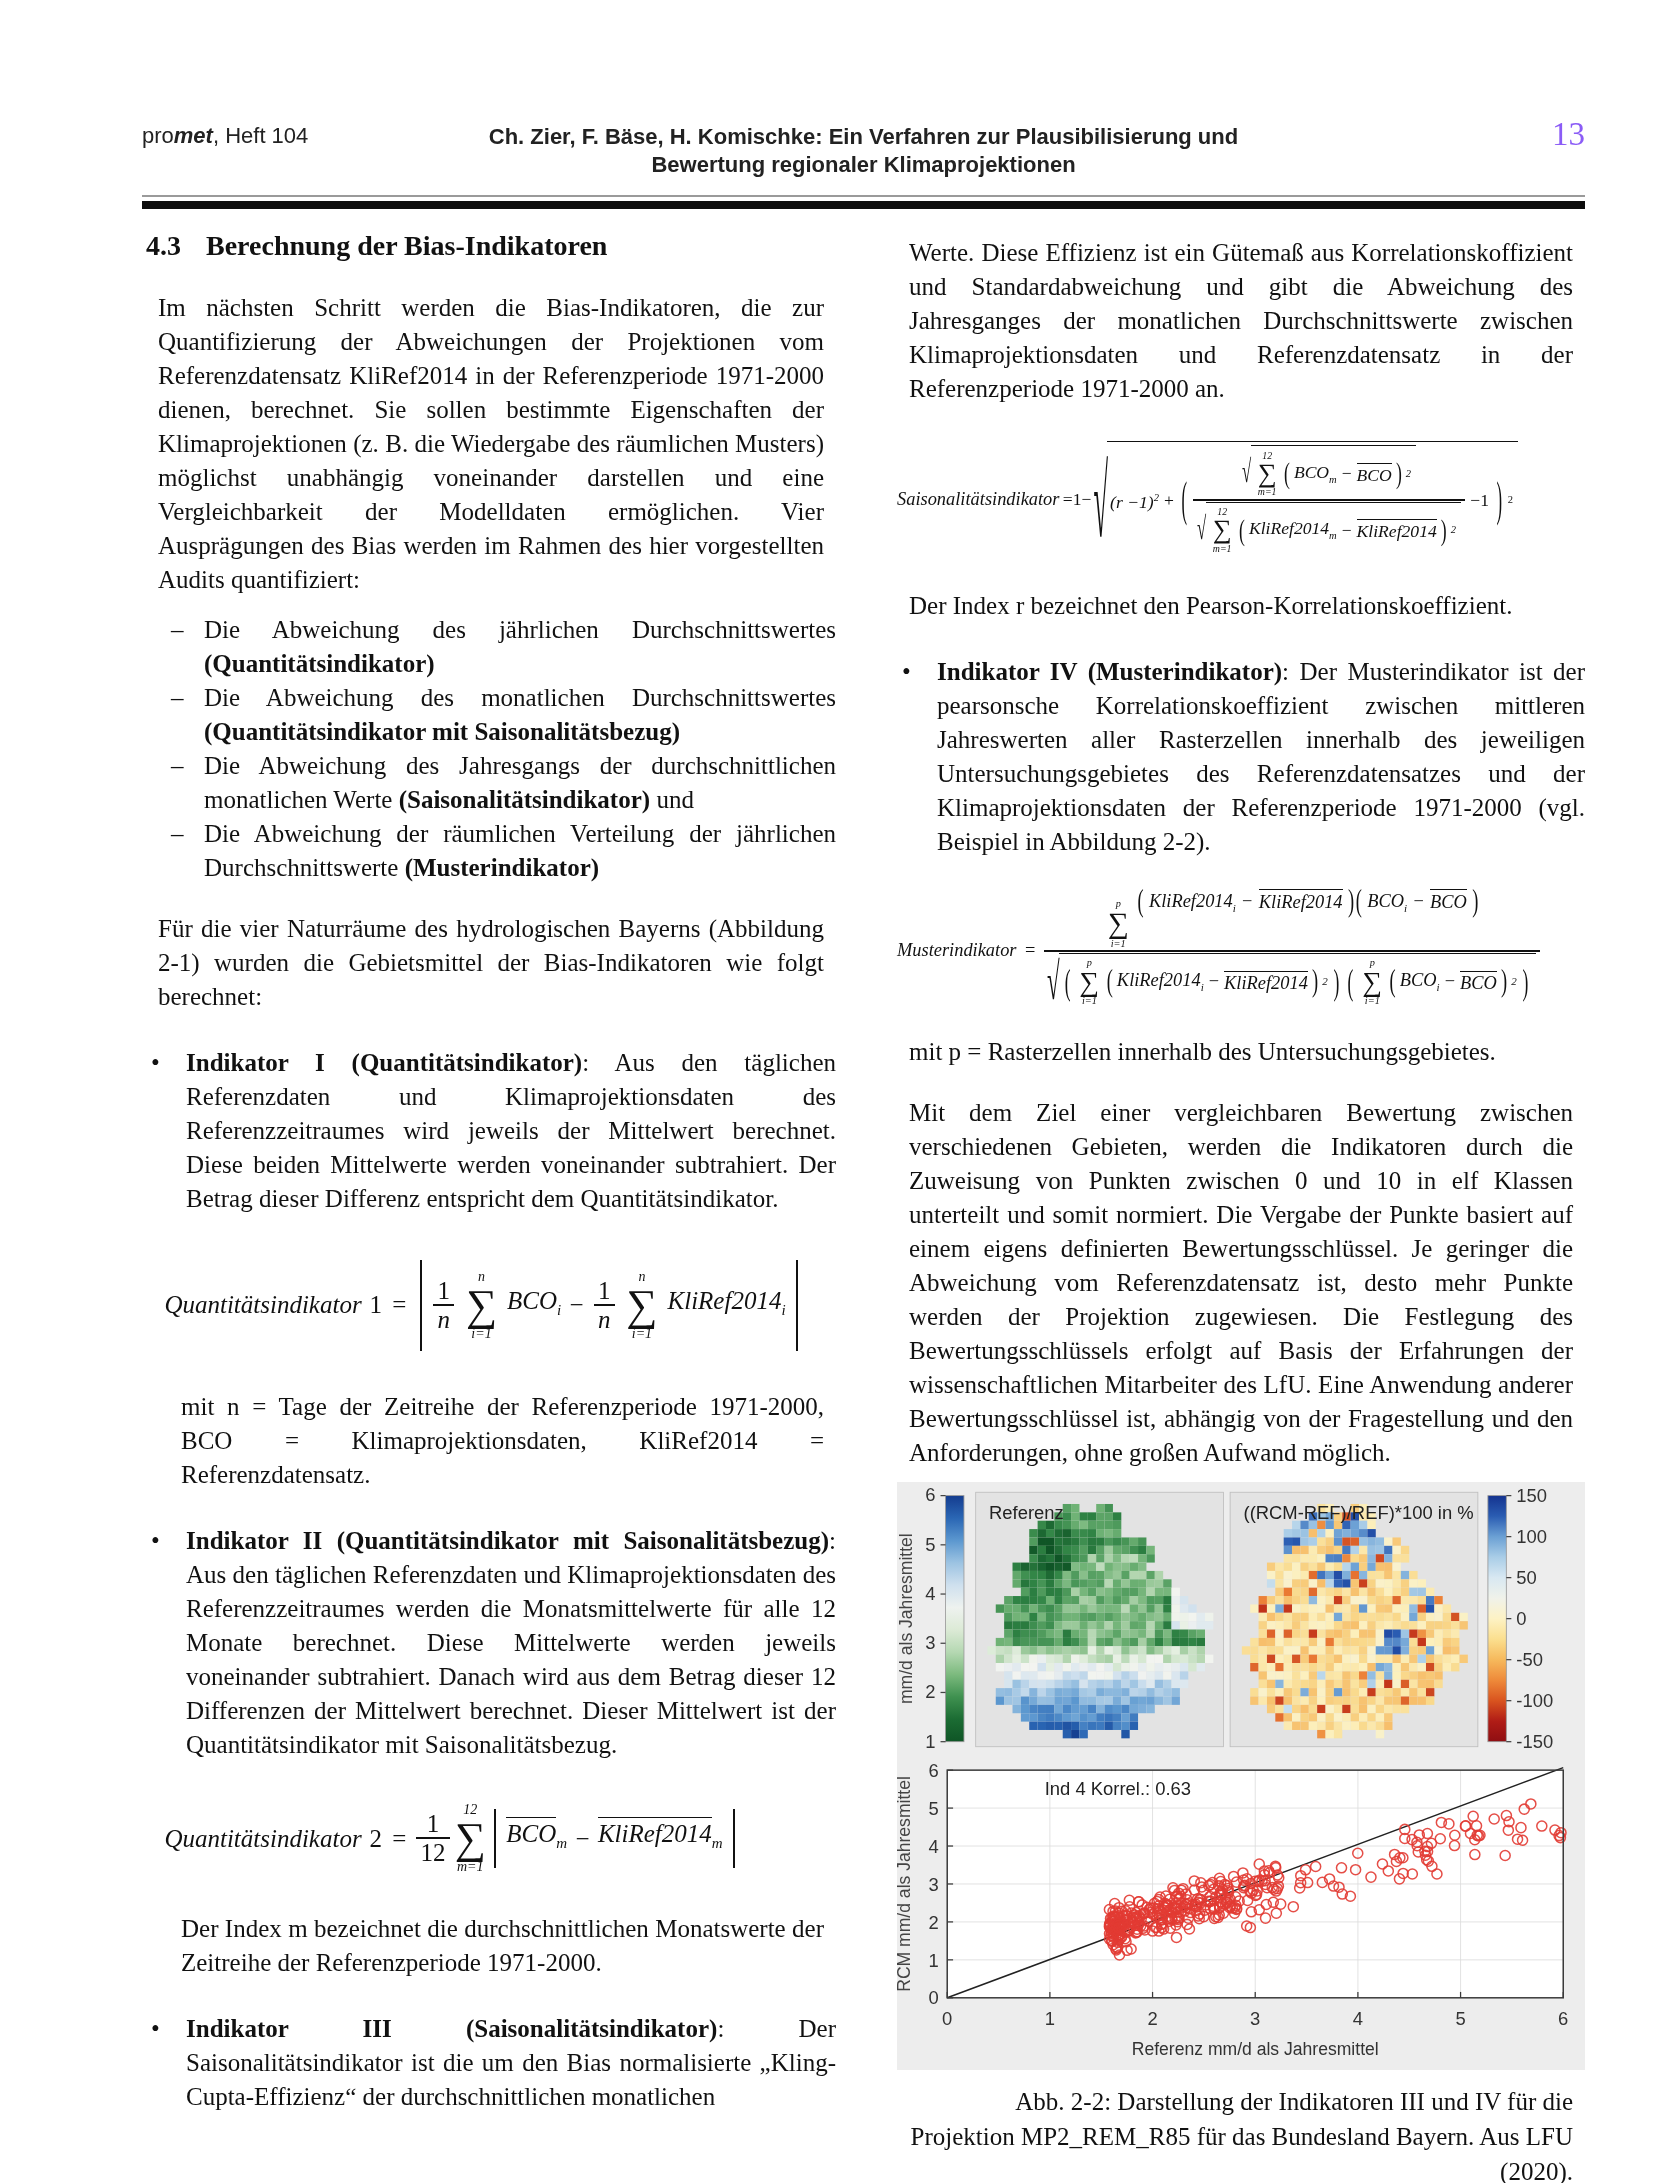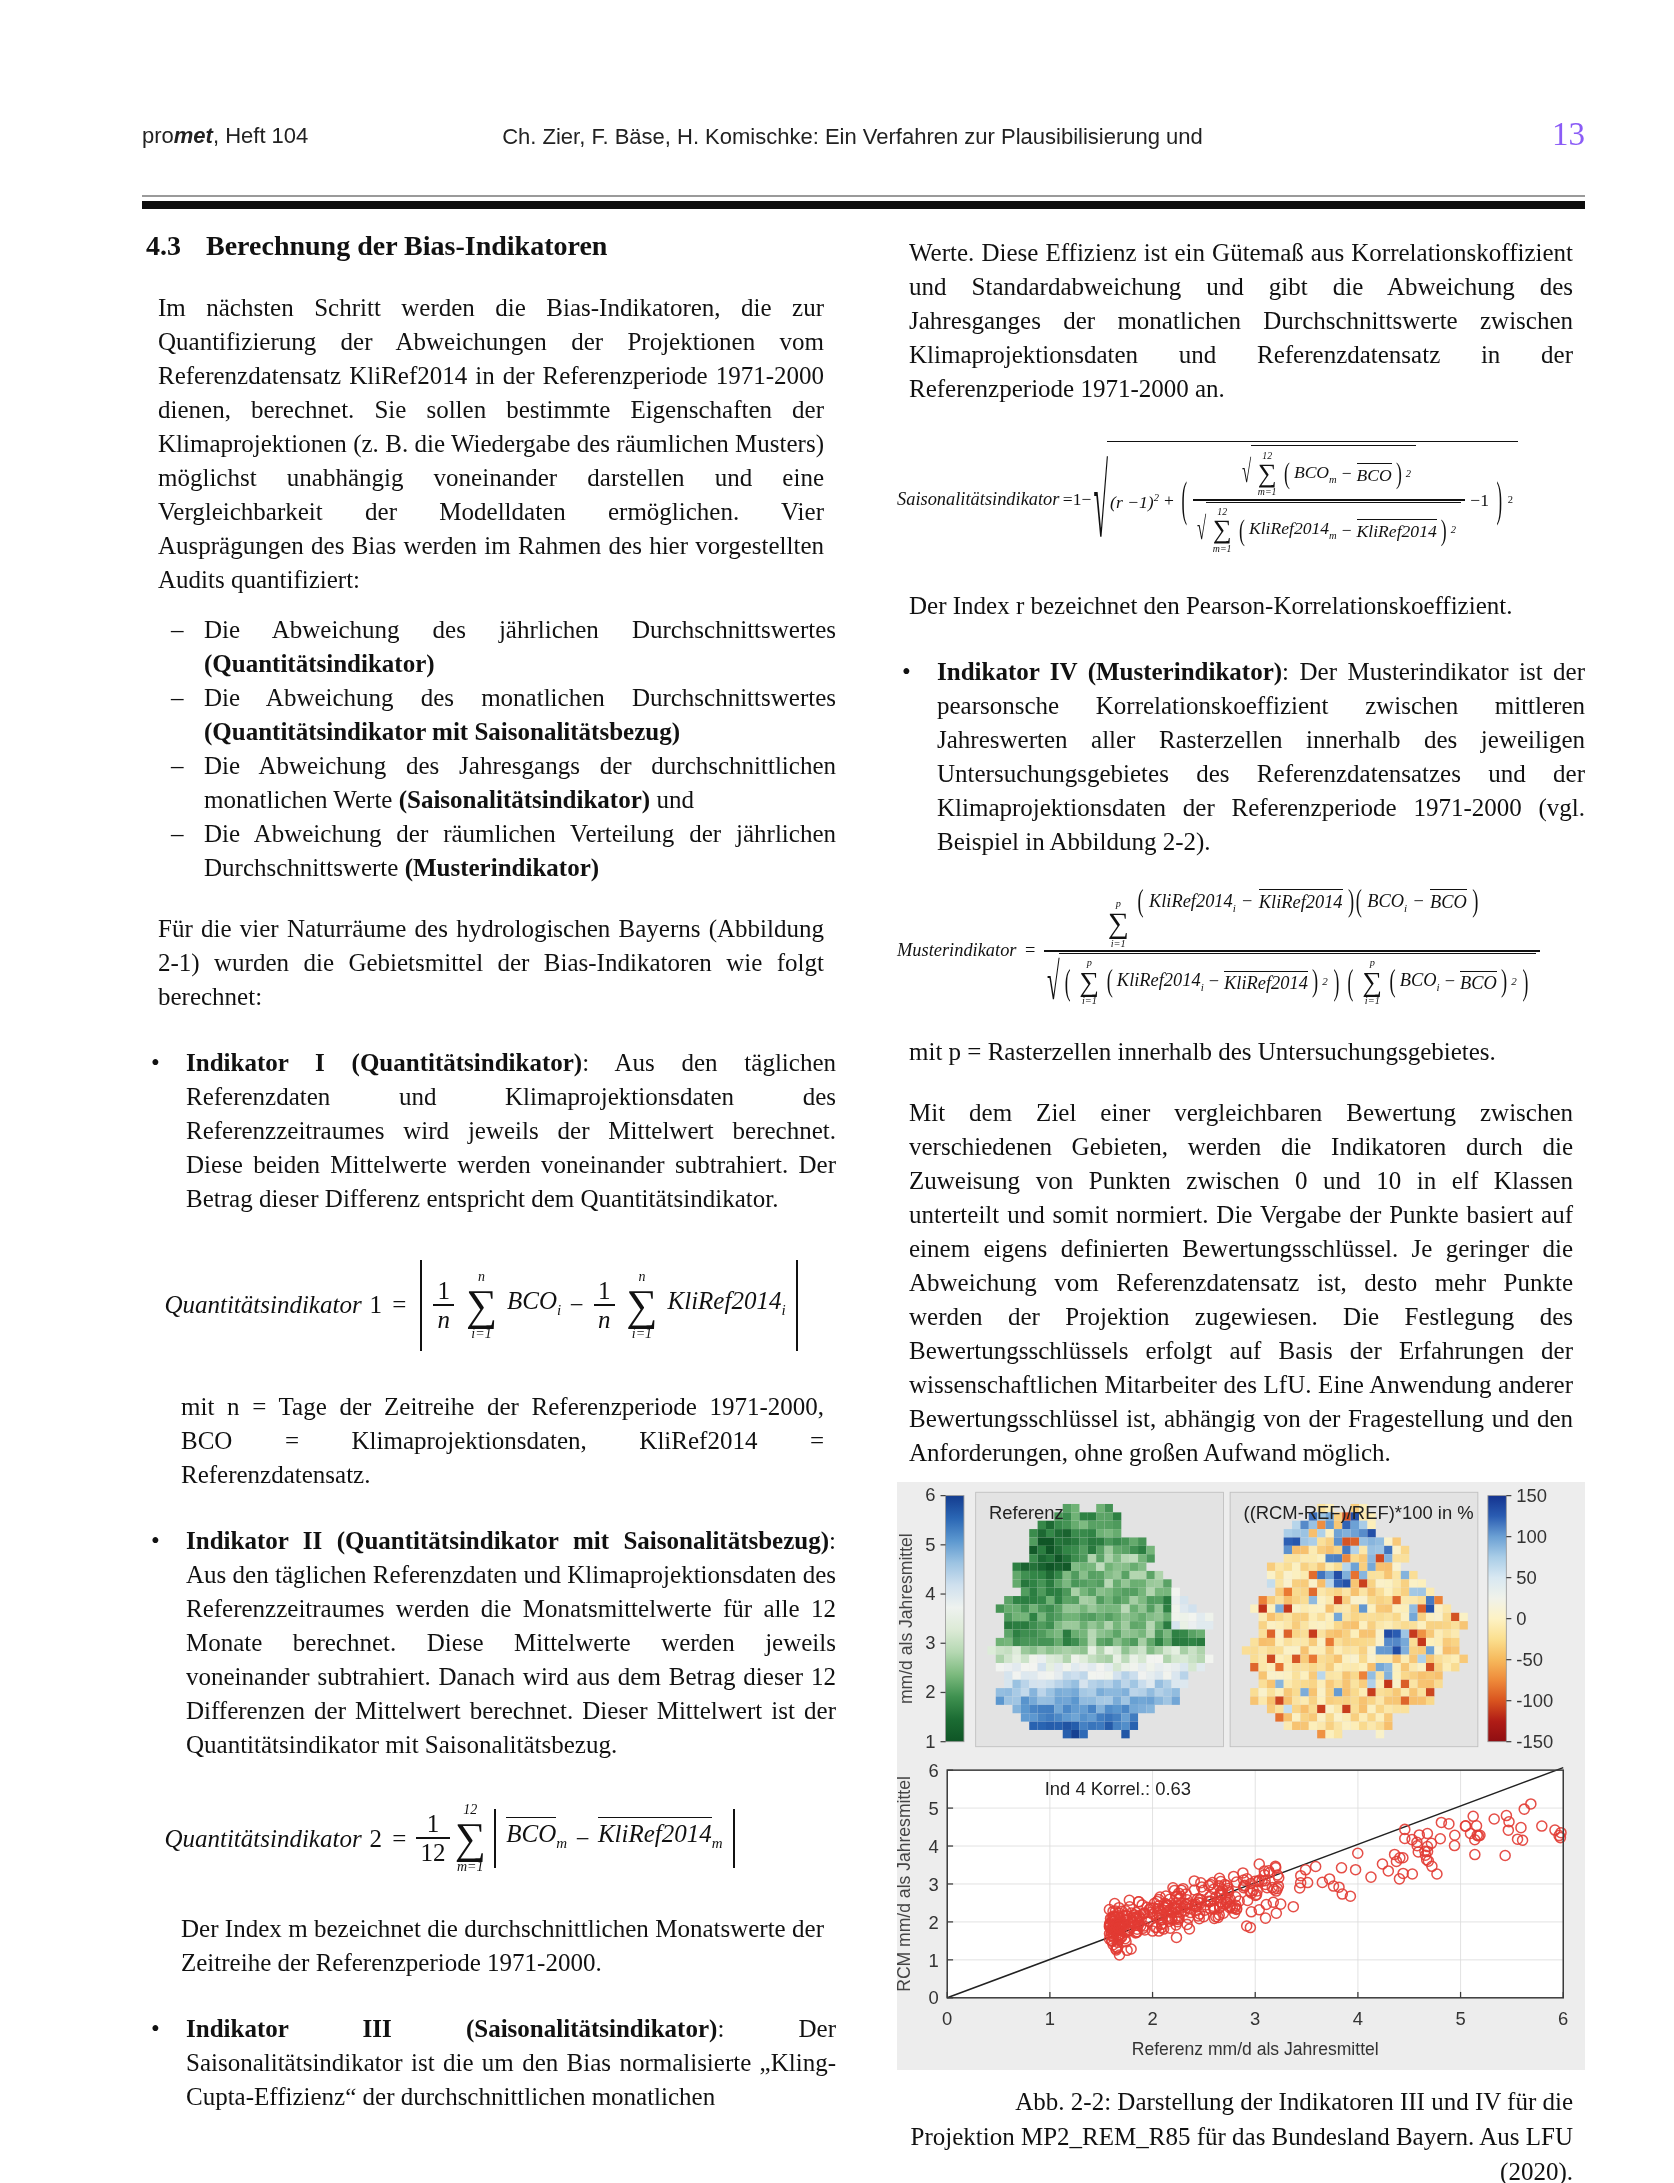--- a/index.html
+++ b/index.html
@@ -3,21 +3,21 @@
 <meta charset="utf-8">
 <style>
   html,body{margin:0;padding:0;background:#fff;}
   .page{position:relative;width:1674px;height:2183px;background:#ffffff;overflow:hidden;
         font-family:"Liberation Serif",serif;color:#111;}
   
   .hdr{position:absolute;left:142px;top:116px;width:1443px;height:75px;
        font-family:"Liberation Sans",sans-serif;font-size:22px;color:#222;}
   .hdr-left{position:absolute;left:0;top:6.7px;}
   .hdr-left b i{font-weight:bold;}
-  .hdr-center{position:absolute;left:208px;width:1005px;text-align:center;top:6.7px;line-height:28.5px;}
+  .hdr-center{position:absolute;left:219px;width:1005px;text-align:center;top:6.7px;line-height:28.5px;font-weight:bold;}
   .hdr-right{position:absolute;right:0;top:0px;font-family:"Liberation Serif",serif;font-size:33px;color:#8b5cf6;}
   .rule-thin{position:absolute;left:142px;top:195px;width:1443px;height:1.7px;background:#9a9a9a;}
   .rule-thick{position:absolute;left:142px;top:201px;width:1443px;height:7.5px;background:#0d0d0d;}
   
   .col{position:absolute;top:224px;font-size:25px;line-height:34px;text-align:justify;}
   .col-left{left:146px;width:690px;}
   .col-right{left:897px;width:688px;}
   .col p{margin:12px;}
   h2.sec{font-size:28px;line-height:33px;margin:5px 0 28.5px 0;font-weight:bold;text-align:left;}
   h2.sec .hnum{margin-right:25px;}
@@ -69,20 +69,21 @@
 </style>
 </head>
 <body>
 
 <div class="page">
 
   <div class="hdr">
     <div class="hdr-left"><span>pro</span><b><i>met</i></b><span>, Heft 104</span></div>
     <div class="hdr-center">
       <div>Ch. Zier, F. Bäse, H. Komischke: Ein Verfahren zur Plausibilisierung und</div>
+      <div>Bewertung regionaler Klimaprojektionen</div>
     </div>
     <div class="hdr-right">13</div>
   </div>
   <div class="rule-thin"></div>
   <div class="rule-thick"></div>
 
   <div class="col col-left">
     <h2 class="sec"><span class="hnum">4.3</span><span>Berechnung der Bias-Indikatoren</span></h2>
 
     <p class="mt">Im nächsten Schritt werden die Bias-Indikatoren, die zur Quantifizierung der Abweichungen der Projektionen vom Referenzdatensatz KliRef2014 in der Referenzperiode 1971-2000 dienen, berechnet. Sie sollen bestimmte Eigenschaften der Klimaprojektionen (z. B. die Wiedergabe des räumlichen Musters) möglichst unabhängig voneinander darstellen und eine Vergleichbarkeit der Modelldaten ermöglichen. Vier Ausprägungen des Bias werden im Rahmen des hier vorgestellten Audits quantifiziert:</p>

